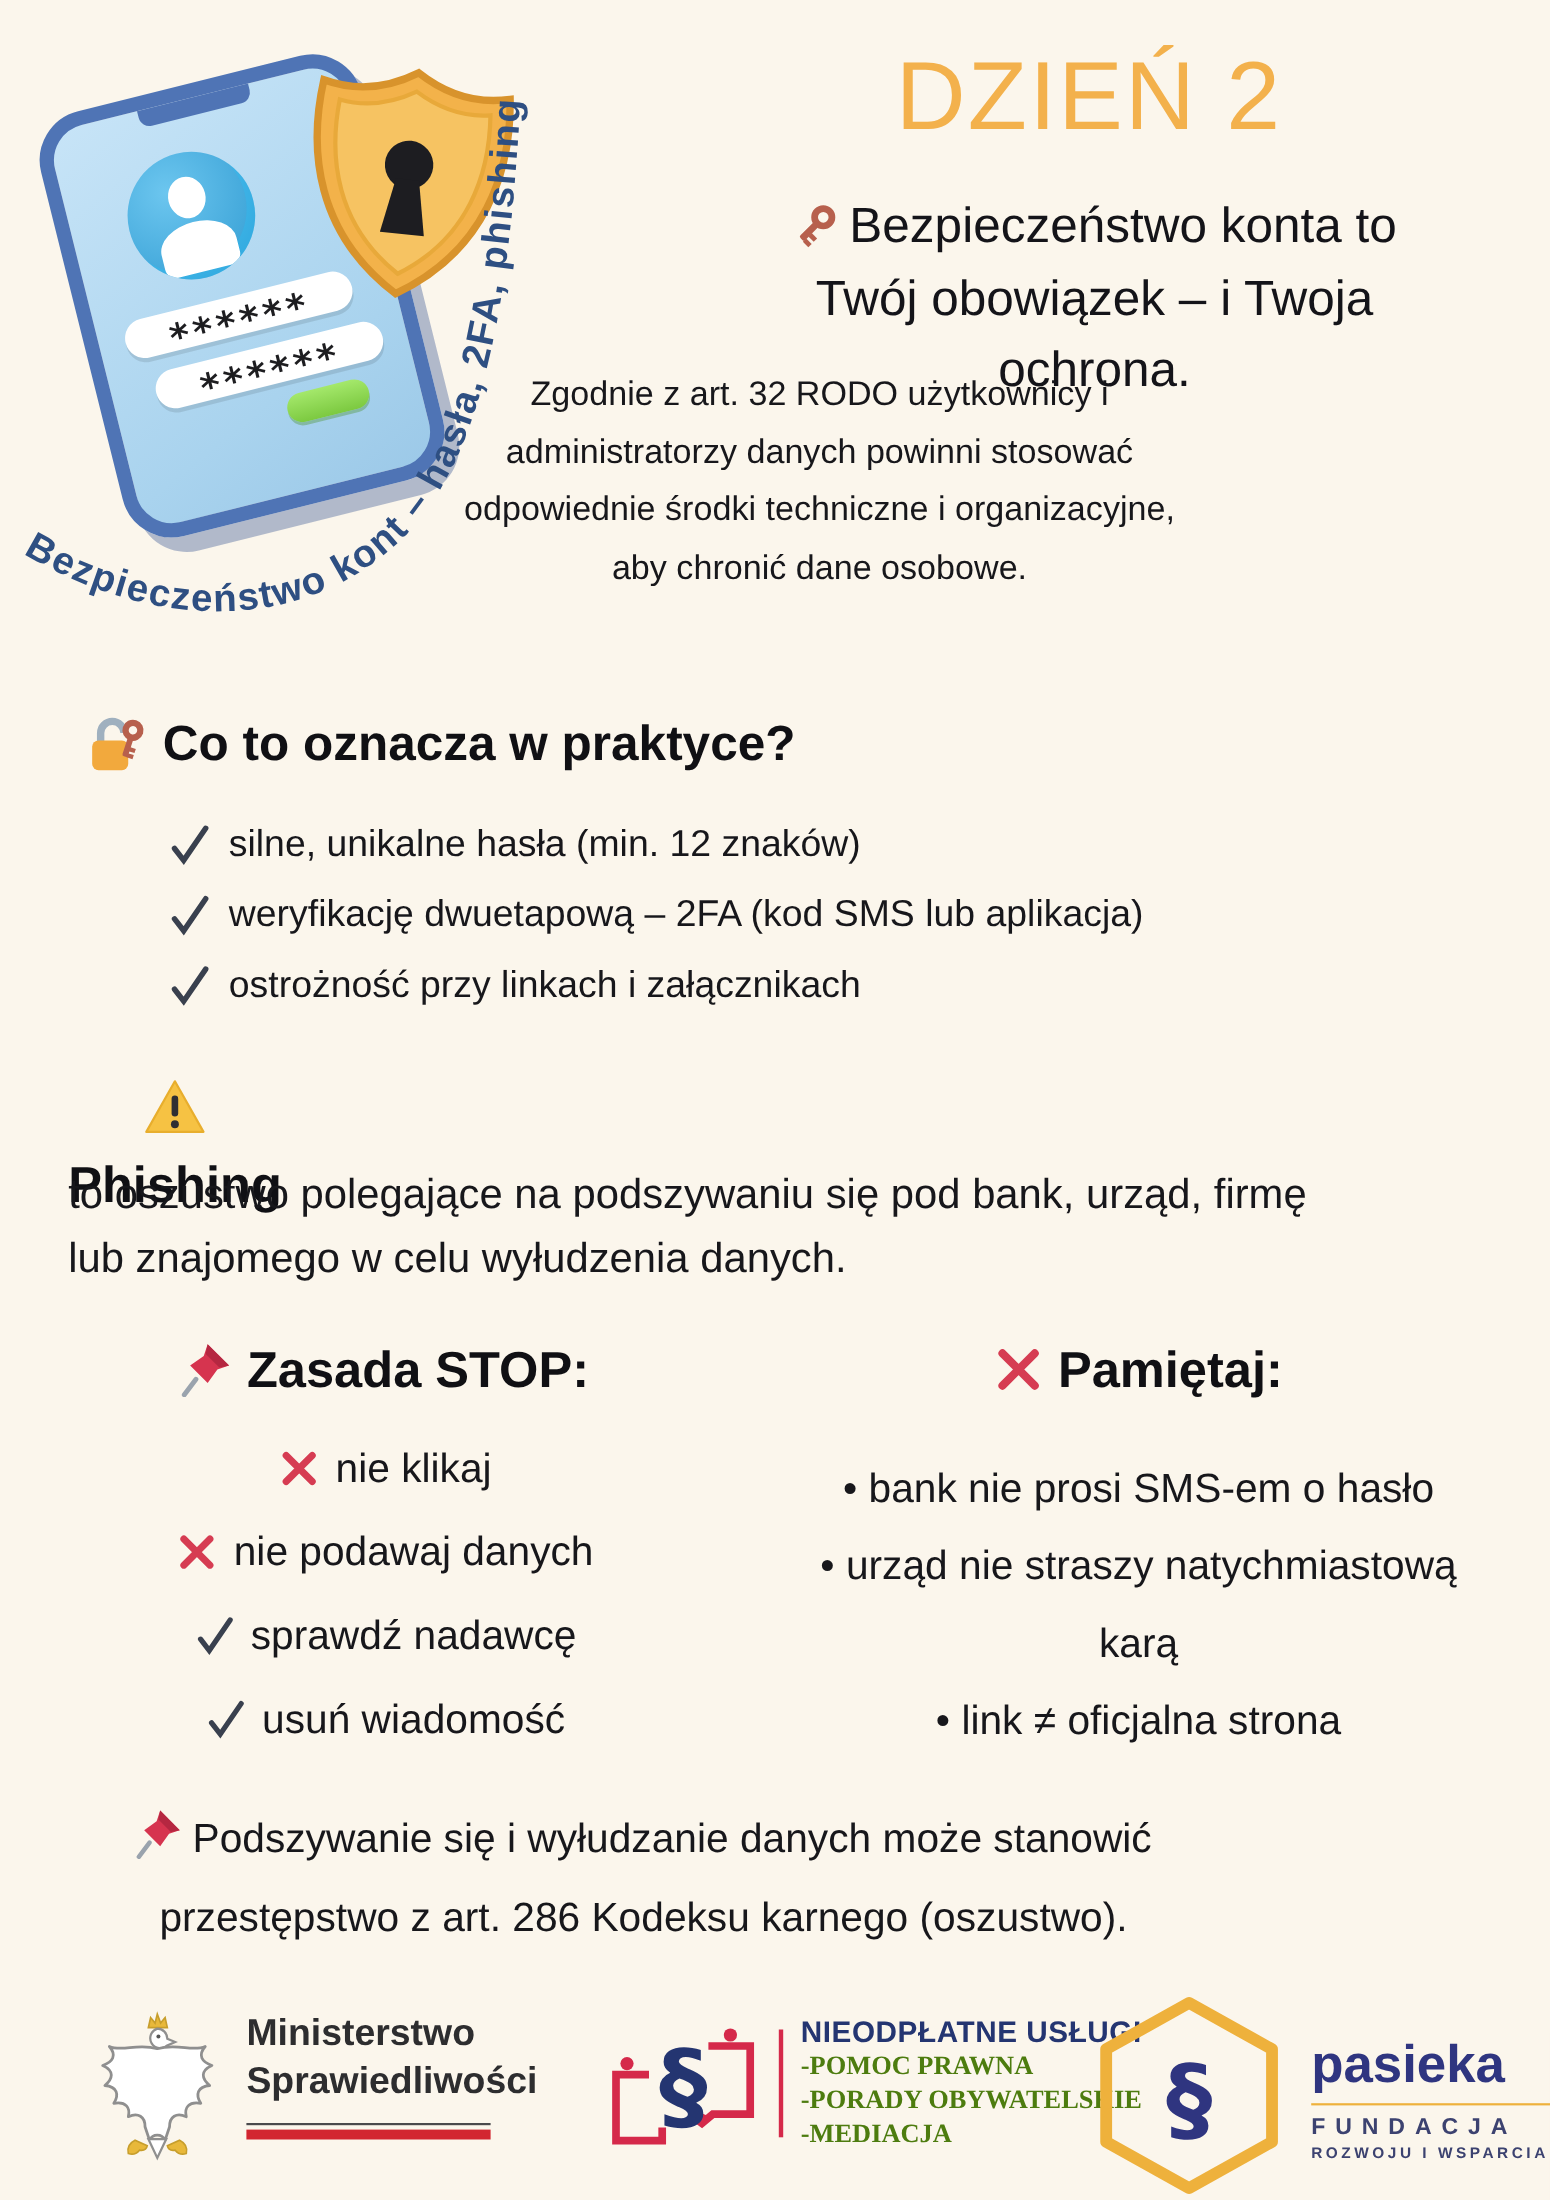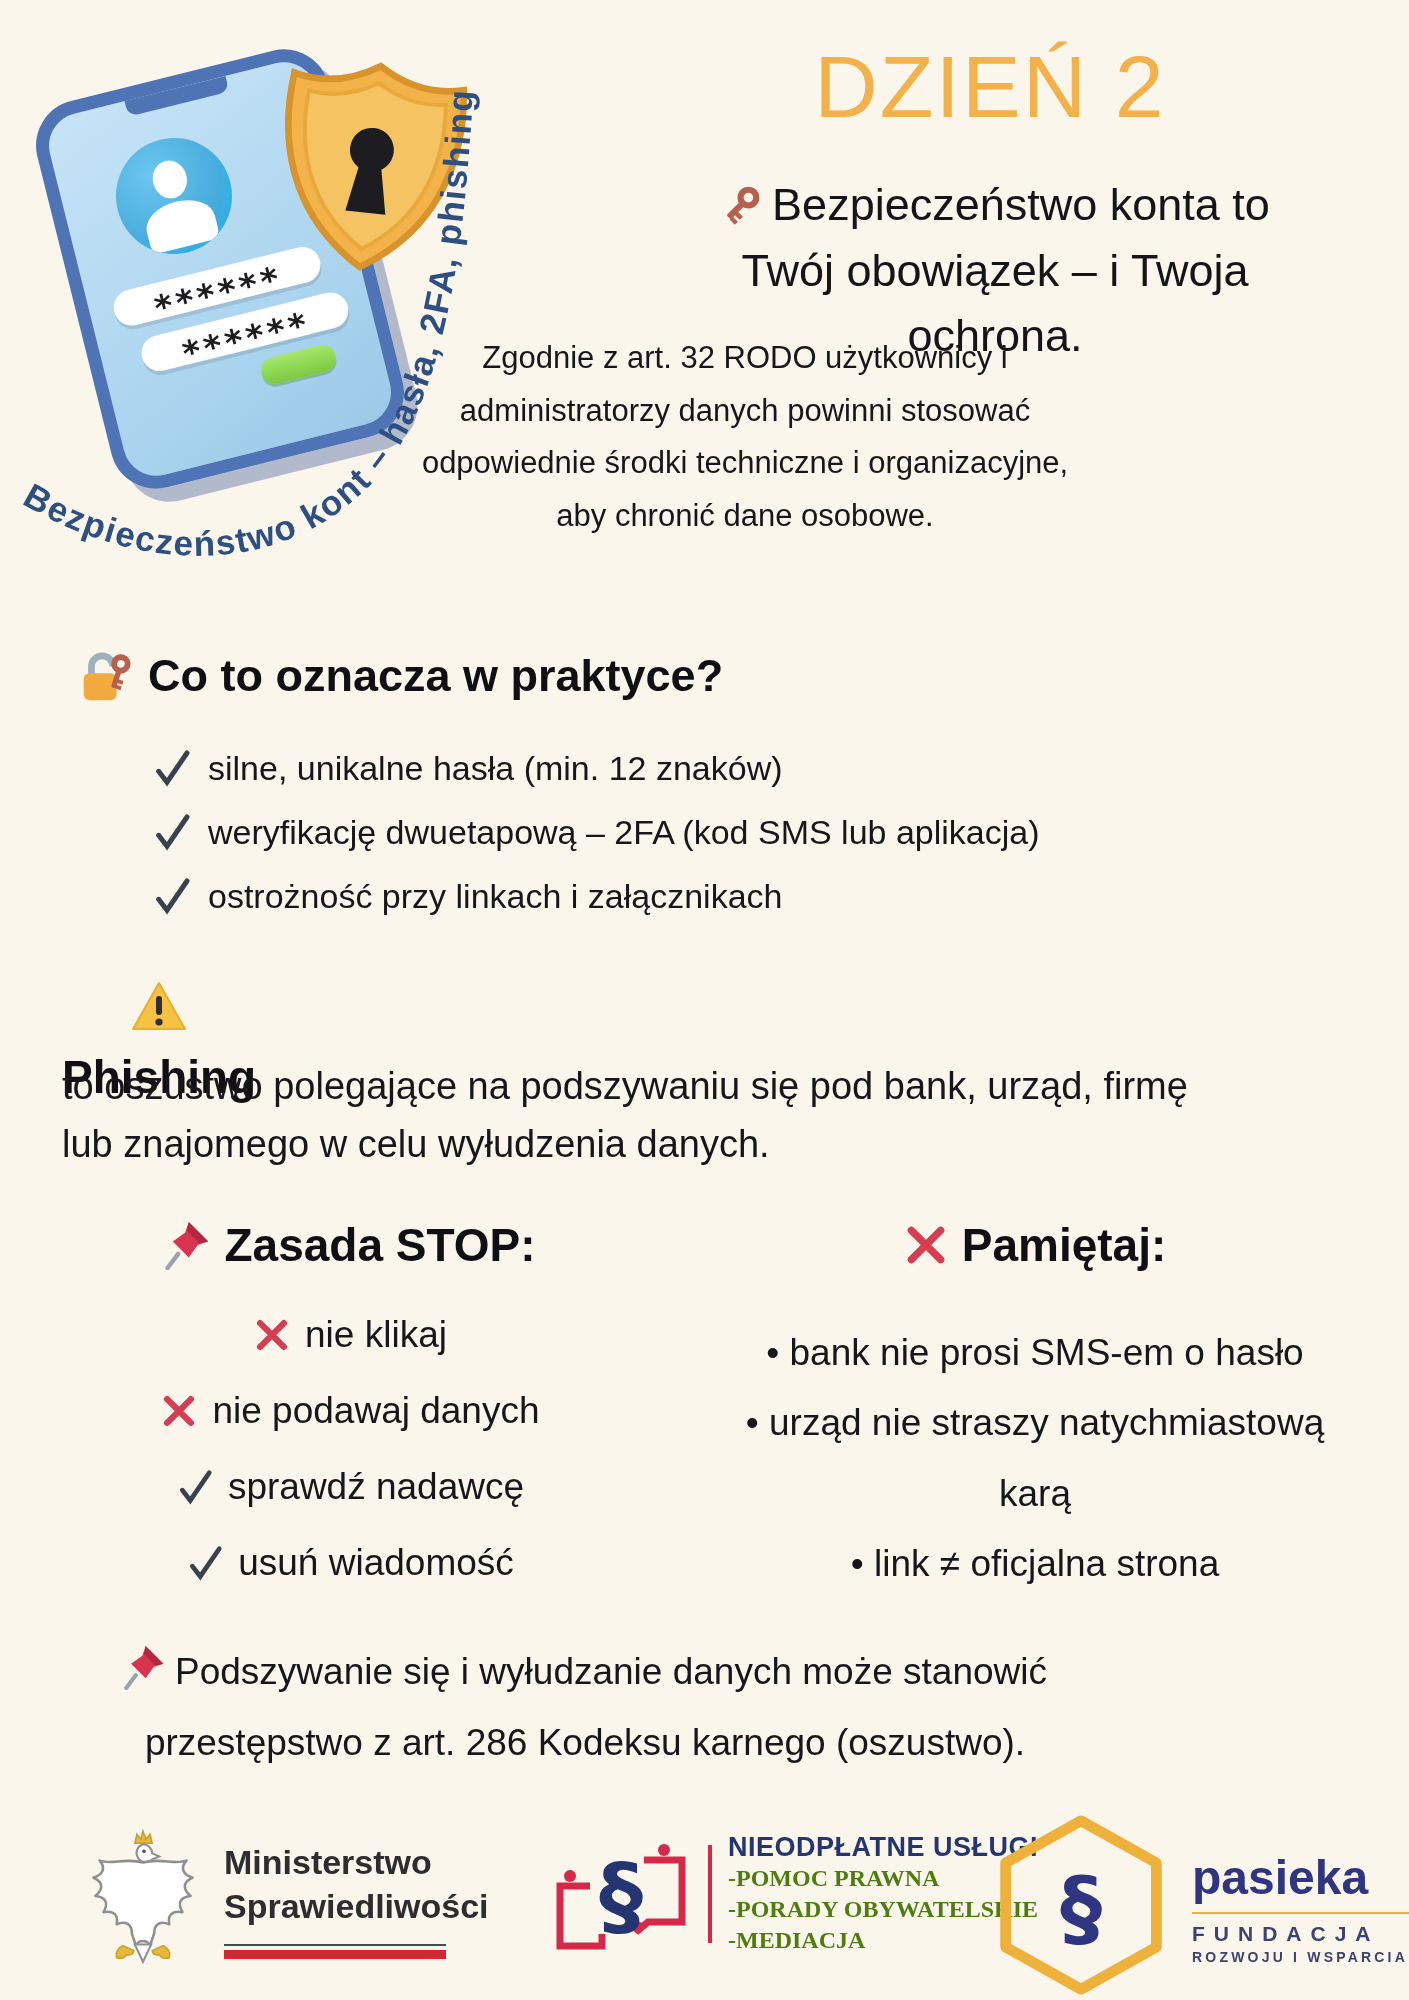--- a/index.html
+++ b/index.html
@@ -67,21 +67,21 @@
   .ic-inline { display:inline-block; vertical-align:-6px; margin-right:10px; }
   .rodo {
     left:95px; top:332px; width:1300px; text-align:center;
     font-size:31px; line-height:1.7; color:#17171b;
   }
 
   
   .practice-head { left:78px; top:650px; display:flex; align-items:flex-start; gap:16px; }
   .practice-head .txt { font-size:45px; font-weight:800; color:#101014; }
   .practice-list { left:152px; top:748px; }
-  .check-row { display:flex; align-items:center; gap:16px; margin-bottom:24px; }
+  .check-row { display:flex; gap:16px; margin-bottom:24px; }
   .check-row .txt { font-size:34px; color:#17171b; }
 
   
   .phish-head { left:62px; top:980px; display:flex; align-items:center; gap:18px;flex-direction:column; }
   .phish-head .txt { font-size:46px; font-weight:800; color:#101014; }
   .phish-body { left:62px; top:1058px; width:1310px; font-size:38px; line-height:1.52; color:#17171b; }
 
   
   .col-head { display:flex; align-items:center; justify-content:center; gap:14px; }
   .col-head .txt { font-size:46px; font-weight:800; color:#101014; }
@@ -91,21 +91,21 @@
   .stop-row { display:flex; align-items:center; justify-content:center; gap:14px; margin-bottom:34px; }
   .stop-row .txt { font-size:37px; color:#17171b; }
   .rem-items { margin-top:46px; font-size:37px; color:#17171b; }
   .rem-row { line-height:1.9; margin:0 auto; max-width:600px; }
 
   
   .note { left:0; top:1636px; width:1170px; text-align:center; font-size:37px; line-height:1.92; color:#17171b; }
 
   
   .ministry { left:82px; top:1826px; display:flex; align-items:flex-start; gap:20px; }
-  .ministry .names { margin-top:14px; font-size:34px; font-weight:600; color:#2d2d2f; line-height:1.3; }
+  .ministry .names { font-size:34px; font-weight:600; color:#2d2d2f; line-height:1.3; }
   .ms-underline { margin-top:16px; width:222px; }
   .ms-underline .thin { height:2px; background:#4a4a4c; }
   .ms-underline .red  { height:9px; background:#d22630; margin-top:4px; }
 
   .services { left:548px; top:1832px; display:flex; align-items:center; }
   .services .divider { width:4px; height:98px; background:#d5294a; margin:0 16px 0 10px; }
   .services .s-title { font-size:27px; font-weight:800; color:#243571; letter-spacing:.5px; }
   .services .s-item { font-size:24px; font-weight:700; color:#4d7c0f; line-height:1.3;font-family:Liberation Serif, serif; }
 
   .pasieka { left:992px; top:1812px; display:flex; align-items:flex-start; }

